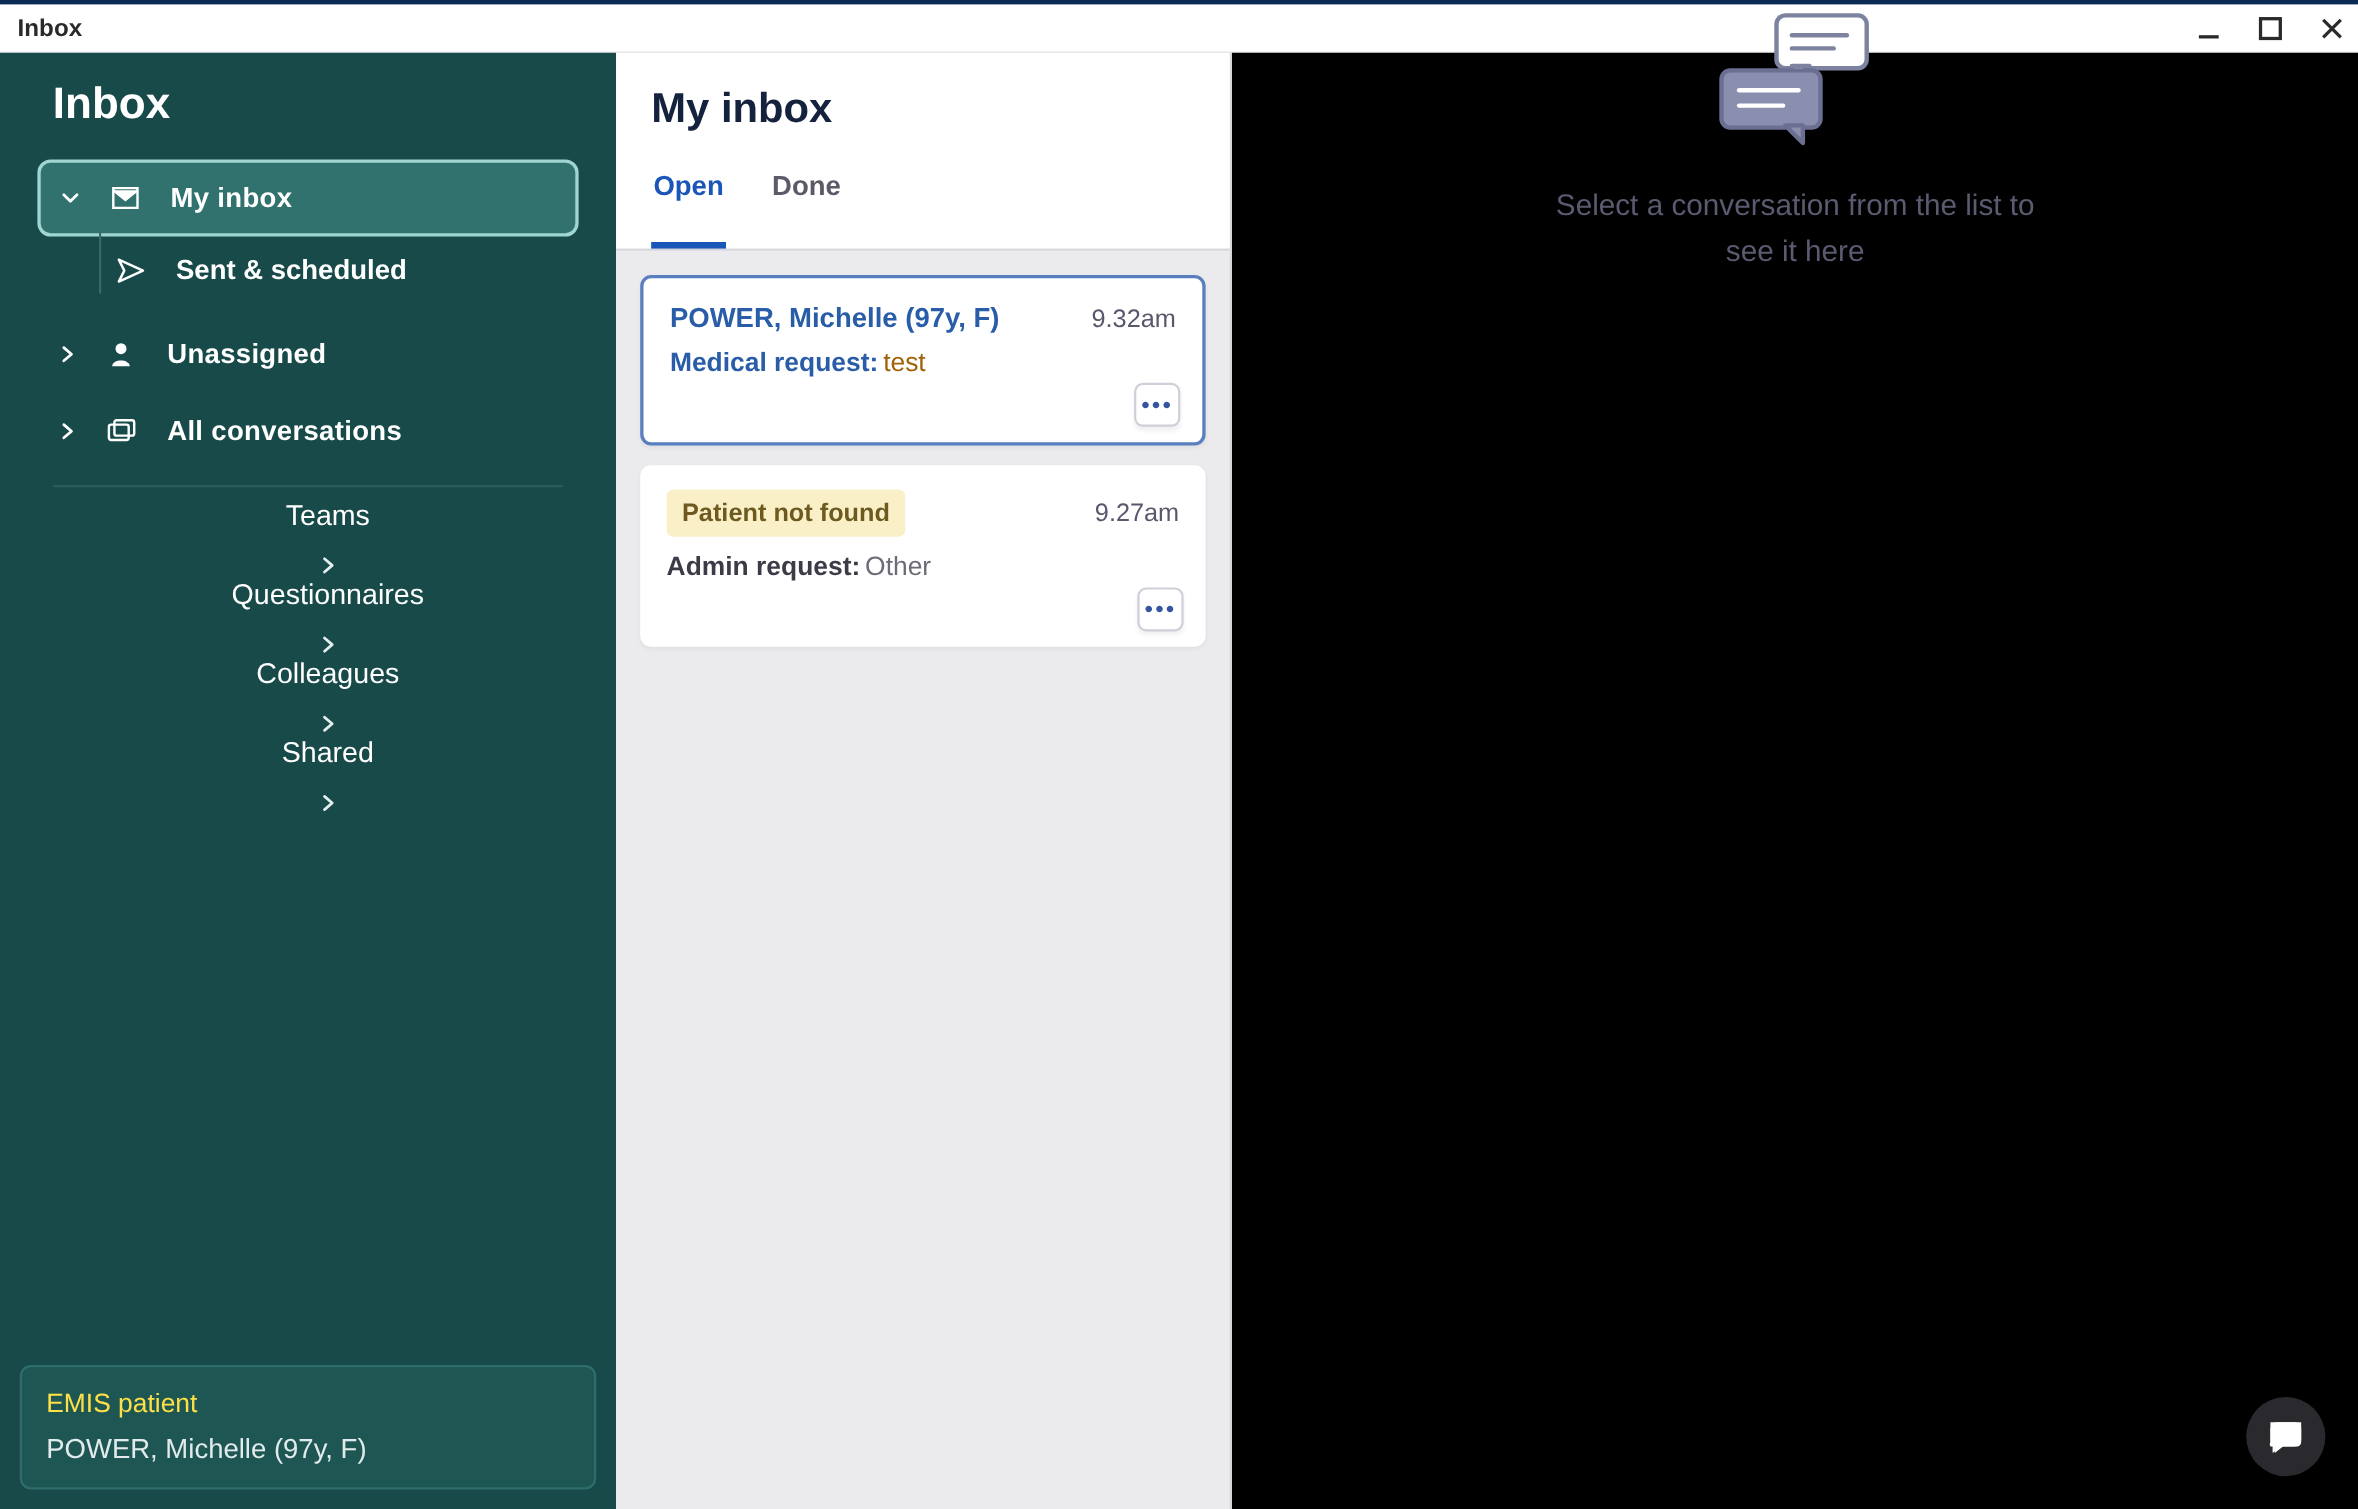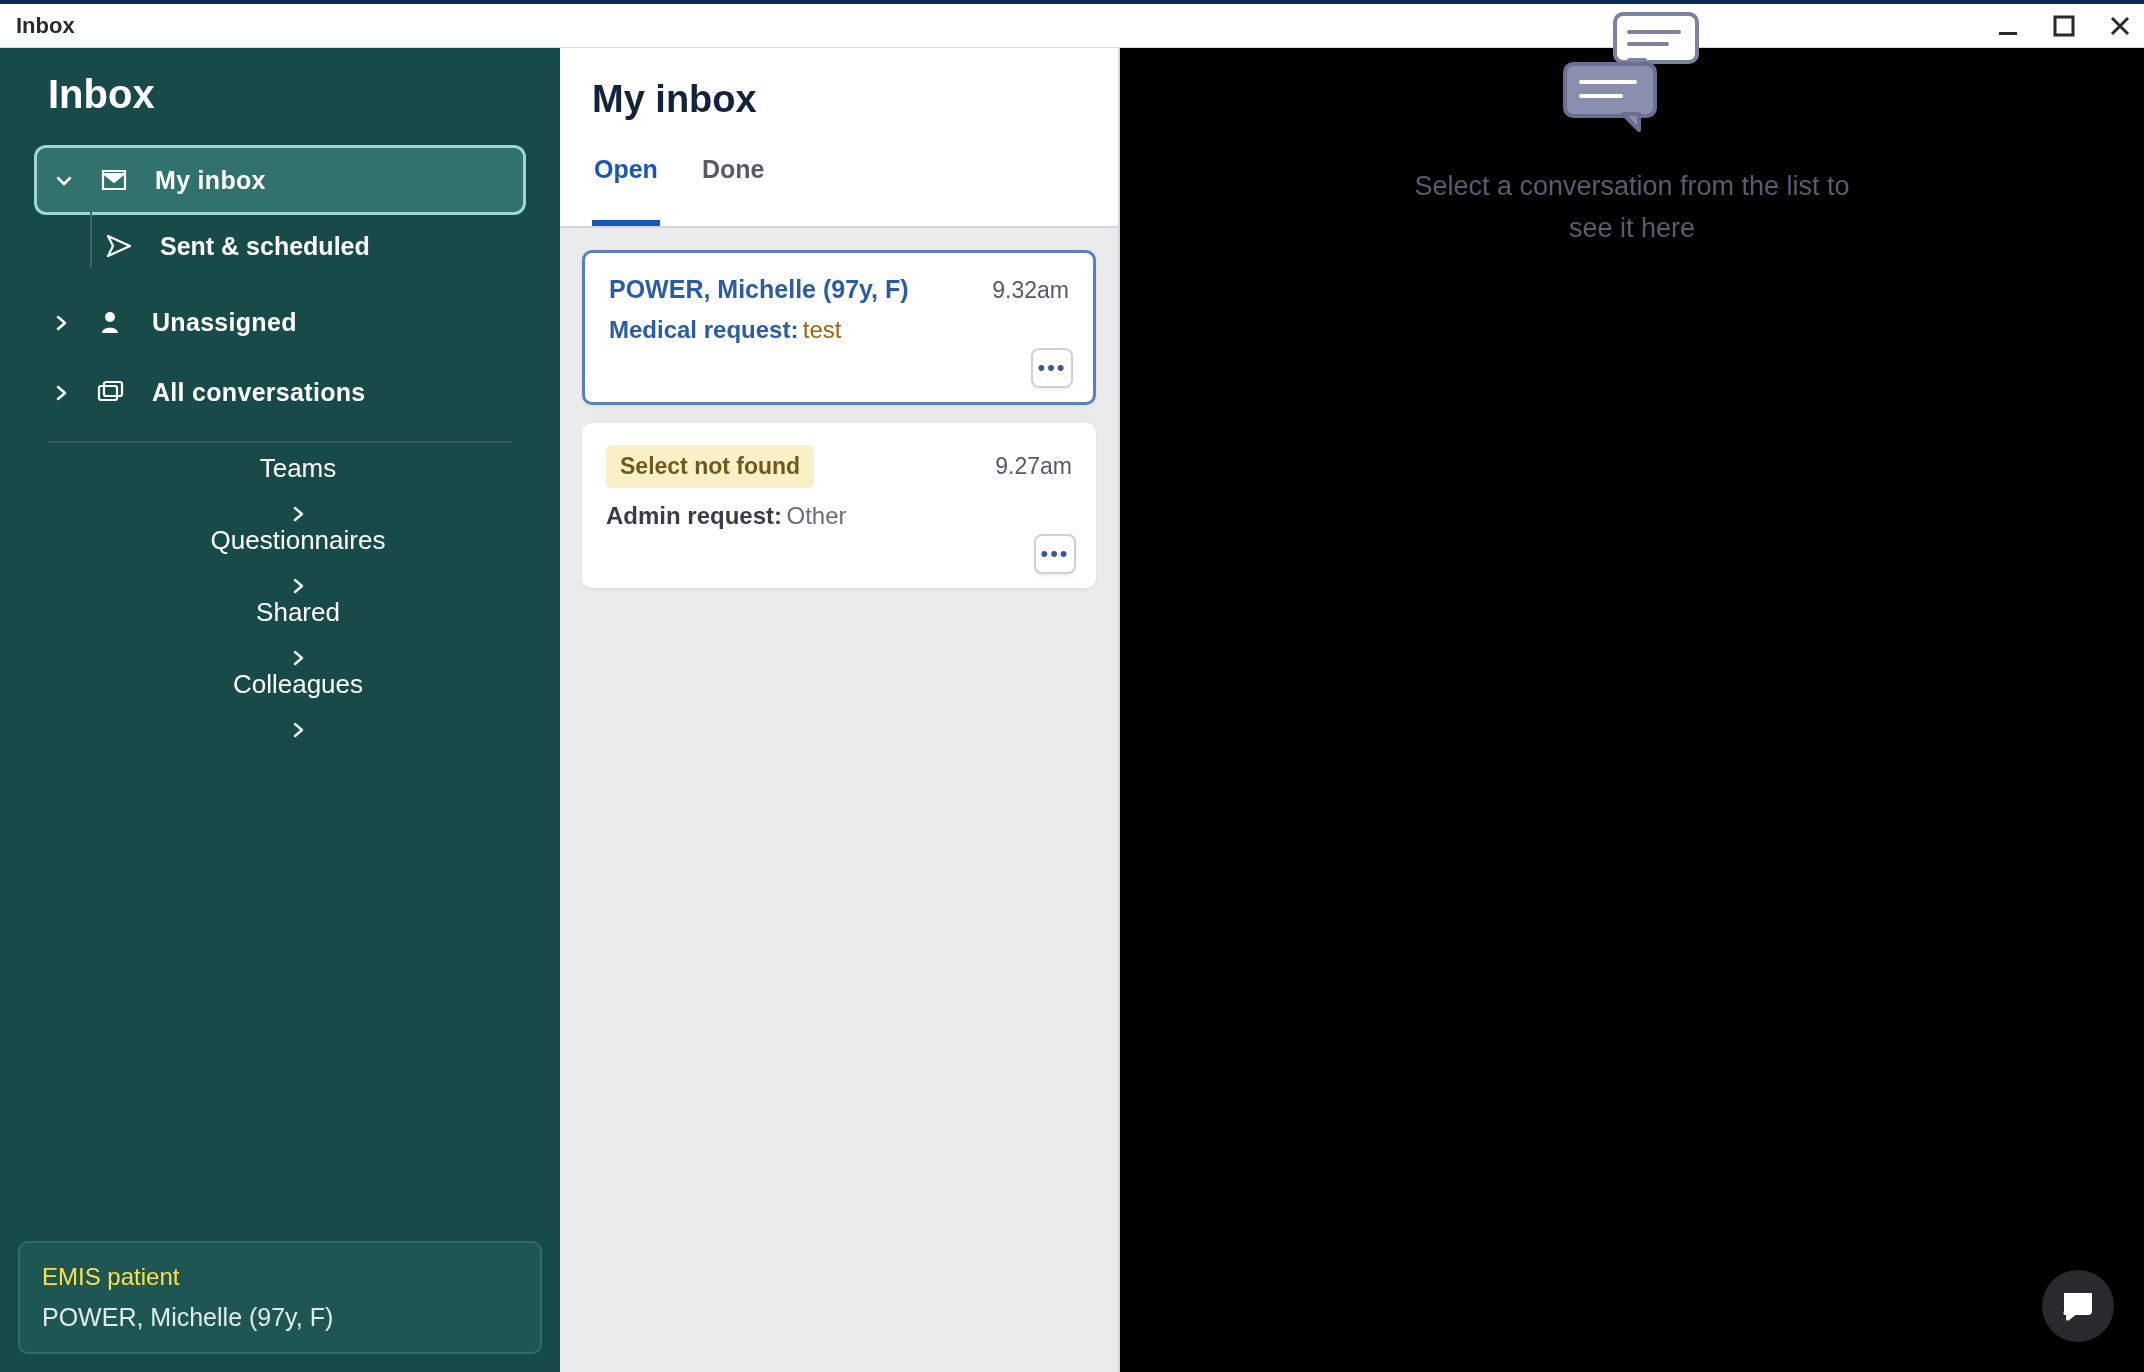--- a/index.html
+++ b/index.html
@@ -415,29 +415,29 @@
     </div>
     <div class="nav-cat">
       <span>Questionnaires</span>
       <span>
         <svg width="14" height="16" viewBox="0 0 14 16">
             <path d="M4 2 L11 8 L4 14" fill="none" stroke="#e6efef" stroke-width="2.5" stroke-linecap="round" stroke-linejoin="round"></path>
           </svg>
       </span>
     </div>
     <div class="nav-cat">
-      <span>Shared</span>
+      <span>Colleagues</span>
       <span>
         <svg width="14" height="16" viewBox="0 0 14 16">
             <path d="M4 2 L11 8 L4 14" fill="none" stroke="#e6efef" stroke-width="2.5" stroke-linecap="round" stroke-linejoin="round"></path>
           </svg>
       </span>
     </div>
     <div class="nav-cat">
-      <span>Colleagues</span>
+      <span>Shared</span>
       <span>
         <svg width="14" height="16" viewBox="0 0 14 16">
             <path d="M4 2 L11 8 L4 14" fill="none" stroke="#e6efef" stroke-width="2.5" stroke-linecap="round" stroke-linejoin="round"></path>
           </svg>
       </span>
     </div>
 
     <div class="patient-card">
       <div class="pc-title">EMIS patient</div>
       <div class="pc-name">POWER, Michelle (97y, F)</div>
@@ -464,21 +464,21 @@
           <span class="label">Medical request:</span>
           <span class="val">test</span>
         </div>
         <div class="more">
           <span>•••</span>
         </div>
       </div>
 
       <div class="card">
         <div class="card2-row1">
-          <span class="chip-warn">Select not found</span>
+          <span class="chip-warn">Patient not found</span>
           <span class="card-time">9.27am</span>
         </div>
         <div class="card2-line2">
           <span class="label">Admin request:</span>
           <span class="val">Other</span>
         </div>
         <div class="more">
           <span>•••</span>
         </div>
       </div>

